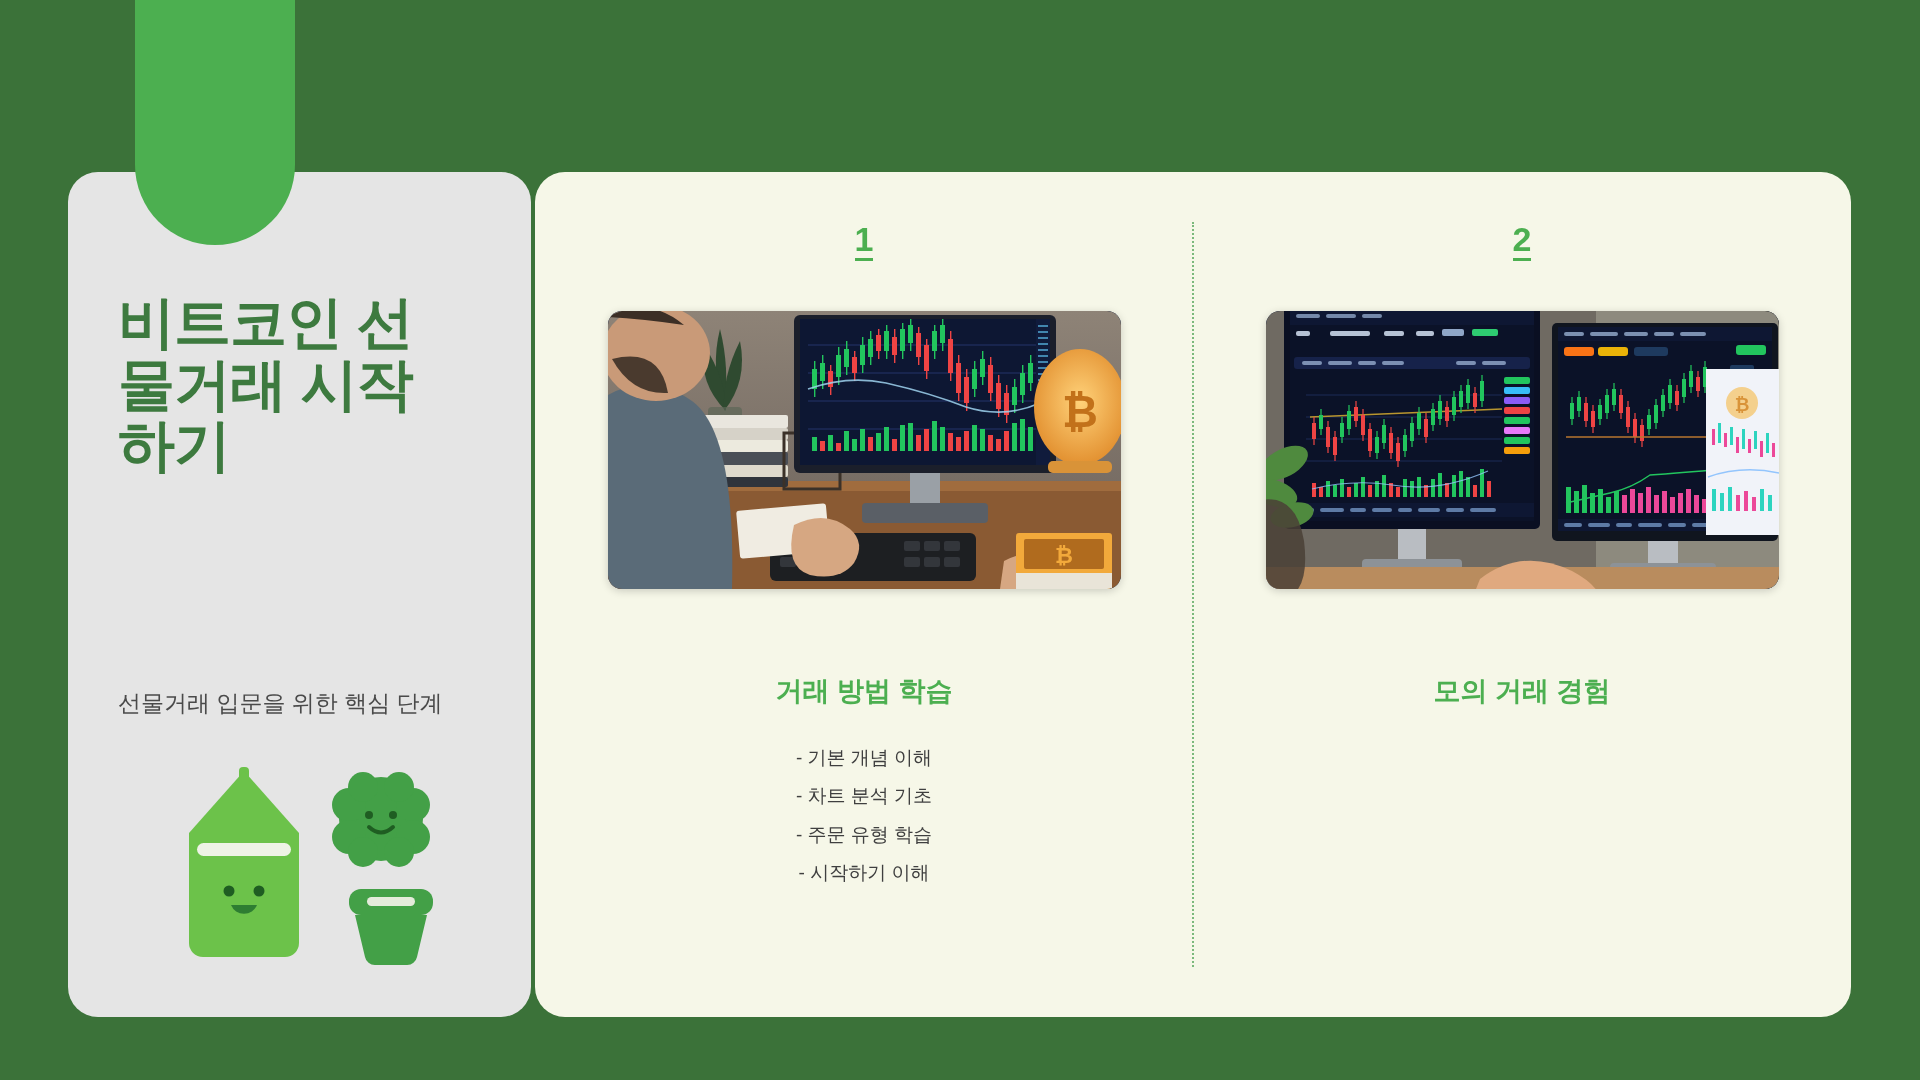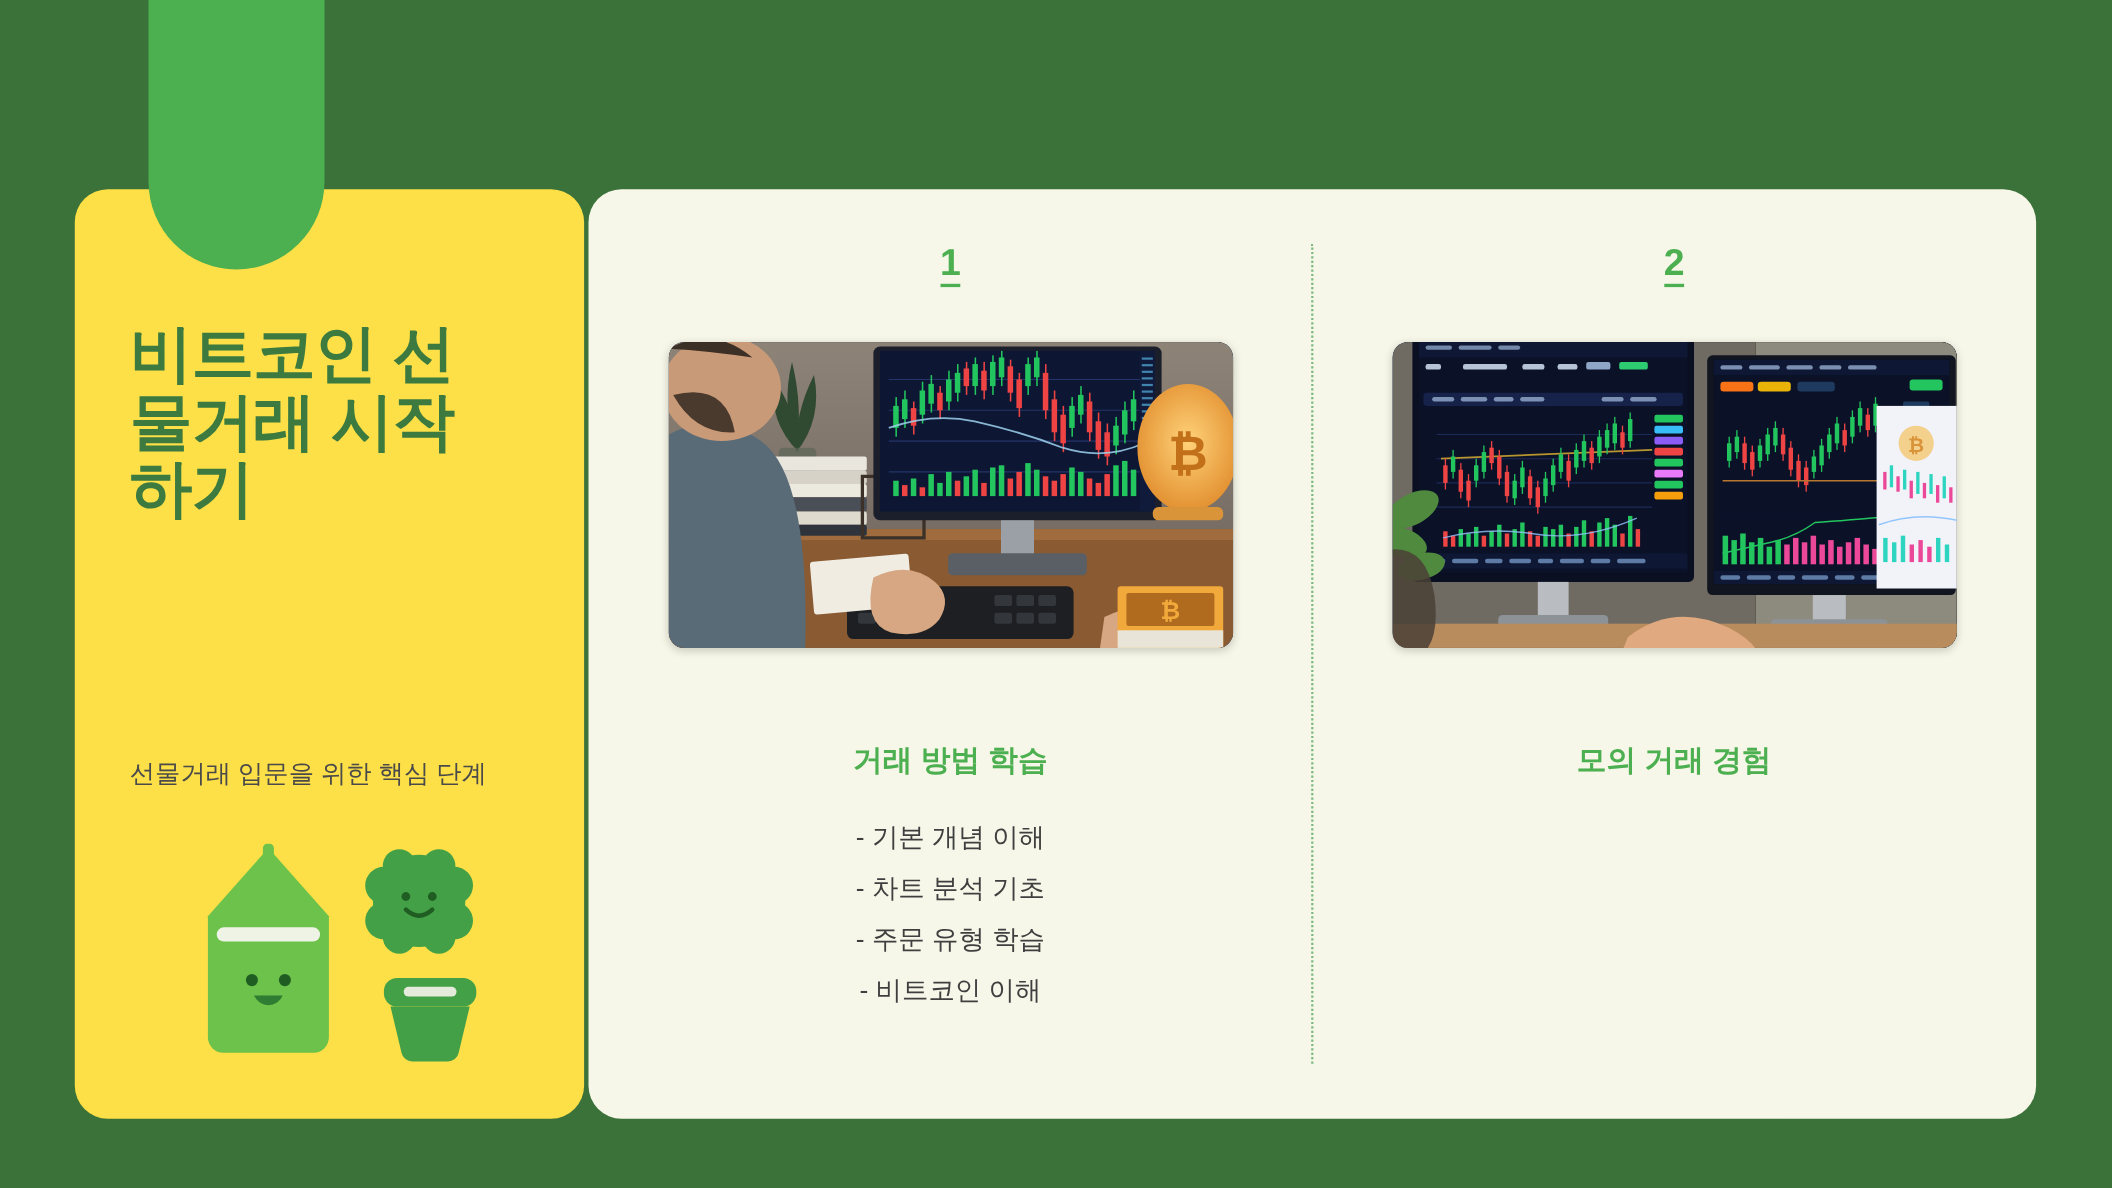--- a/index.html
+++ b/index.html
@@ -17,21 +17,21 @@
     width:160px; height:305px;
     background:#4caf50;
     border-radius:0 0 85px 85px;
     z-index:3;
   }
 
   
   .left-card {
     position:absolute; left:68px; top:172px;
     width:463px; height:845px;
-    background:#fde047;
+    background:#e5e5e5;
     border-radius:30px;
     z-index:2;
     overflow:hidden;
   }
   .left-inner { position:absolute; left:50px; top:120px; width:390px; }
   .title {
     font-size:57px; line-height:1.08; font-weight:700;
     color:#3d7a3f; letter-spacing:-1px;
     width:330px;
   }
@@ -79,21 +79,21 @@
   }
   .photo svg { display:block; width:100%; height:100%; }
   .col-heading {
     margin-top:84px;
     font-size:27px; font-weight:700; color:#4caf50;
     text-align:right;
   }
   .bullets { margin-top:34px; text-align:center; }
   .bullets li {
     list-style:none;
-    font-size:24px; color:#3f3f3f; line-height:1.6;
+    font-size:19px; color:#3f3f3f; line-height:1.6;
     margin-bottom:8px;
   }
 </style>
 </head>
 <body>
 
 <div id="slide">
 
   <div class="pill"></div>
 
@@ -338,21 +338,21 @@
               <text x="456" y="252" font-size="22" font-weight="700" fill="#f2a93b" text-anchor="middle" font-family="'Liberation Sans',sans-serif">₿</text>
               <rect x="408" y="262" width="96" height="16" fill="#e9e4d8"></rect>
             </g>
           </svg>
         </div>
         <div class="col-heading">거래 방법 학습</div>
         <ul class="bullets">
           <li>- 기본 개념 이해</li>
           <li>- 차트 분석 기초</li>
           <li>- 주문 유형 학습</li>
-          <li>- 비트코인 이해</li>
+          <li>- 시작하기 이해</li>
         </ul>
       </div>
 
       <div class="col">
         <div class="step-num">2</div>
         <div class="photo">
           <svg viewBox="0 0 513 278" xmlns="http://www.w3.org/2000/svg">
             <defs>
               <clipPath id="c2">
                   <rect x="0" y="0" width="513" height="278" rx="14"></rect>

